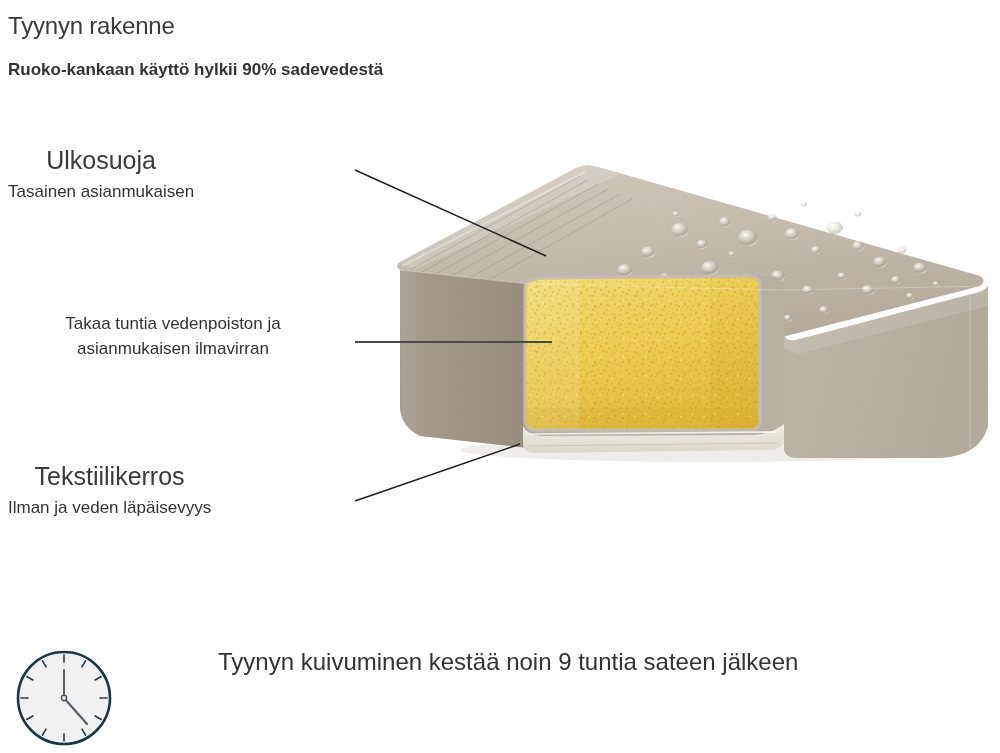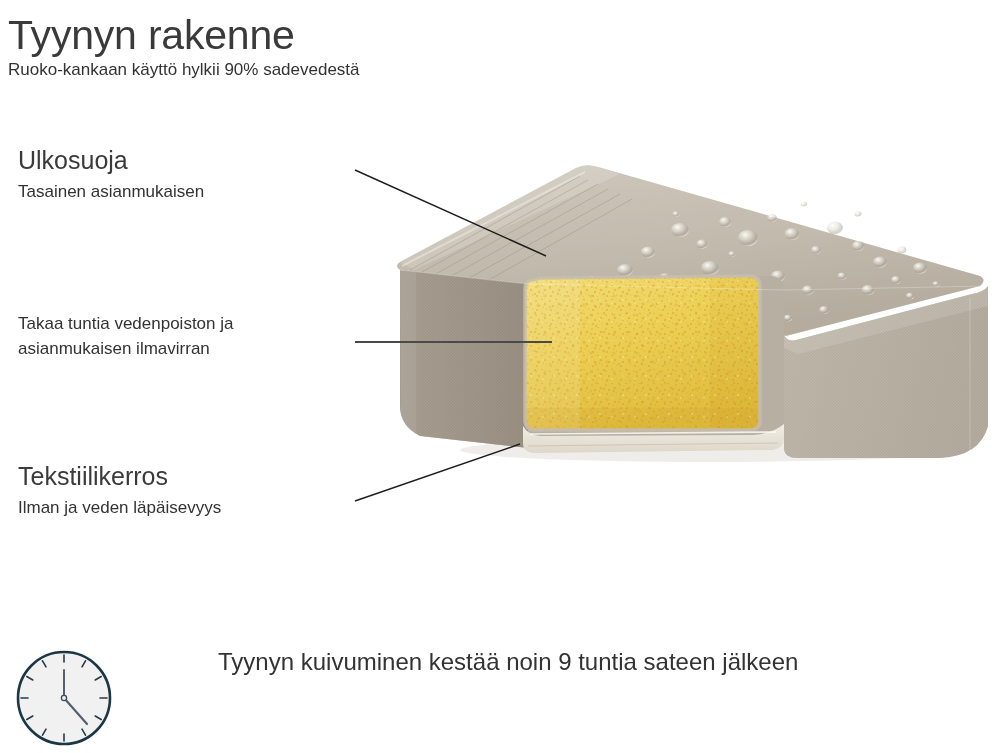--- a/index.html
+++ b/index.html
@@ -13,37 +13,37 @@
     overflow: hidden;
     font-family: "Liberation Sans", "DejaVu Sans", sans-serif;
     color: #333333;
     -webkit-font-smoothing: antialiased;
   }
 
   
   .page-title {
     position: absolute;
     left: 8px; top: 12px;
-    font-size: 41px;
+    font-size: 24px;
     font-weight: 400;
     letter-spacing: -0.2px;
     color: #3a3a3a;
     white-space: nowrap;
   }
   .page-subtitle {
     position: absolute;
     left: 8px; top: 60px;
     font-size: 17px;
-    font-weight: 400;
+    font-weight: 700;
     color: #333333;
     white-space: nowrap;
   }
 
   
-  .anno { position: absolute; left: 18px; }
+  .anno { position: absolute; left: 8px; text-align: center; }
   .anno-title {
     font-size: 25px;
     font-weight: 400;
     color: #3a3a3a;
     line-height: 1.12;
     white-space: nowrap;
   }
   .anno-desc {
     font-size: 17px;
     font-weight: 400;

